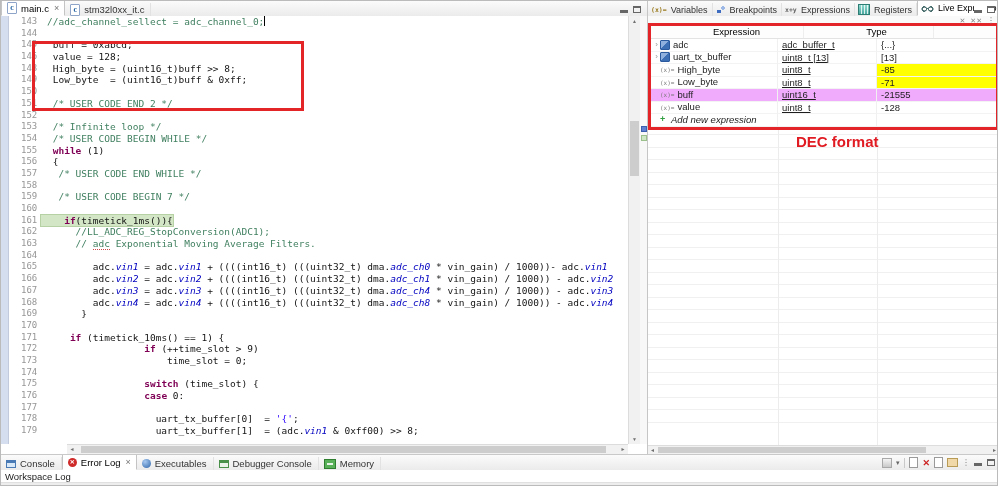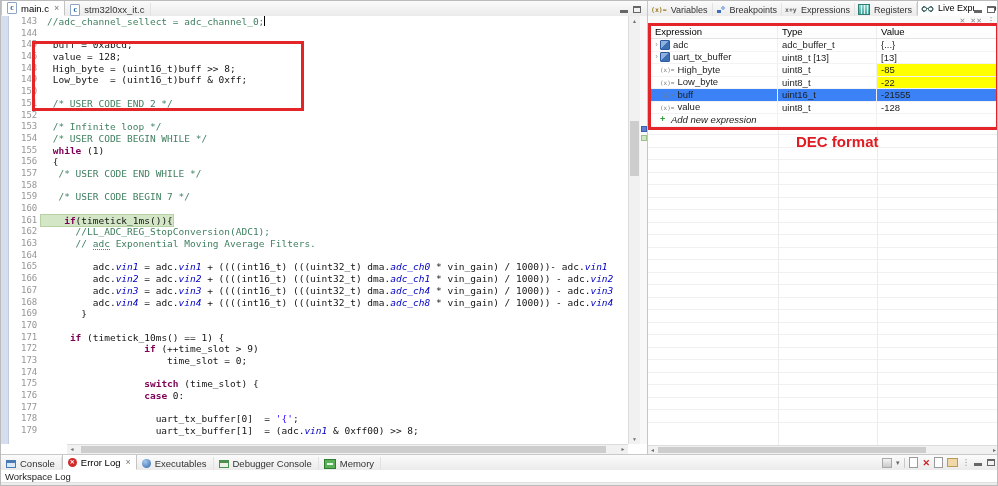--- a/index.html
+++ b/index.html
@@ -91,29 +91,29 @@
   #panel .tab{padding:0 3px;}
   #panel-minmax{position:absolute;right:4px;top:3px;z-index:6;background:inherit;}
   #panel-toolbar{position:absolute;top:15px;left:0;right:0;height:7px;background:#fafafa;z-index:2;}
   #panel-toolbar-icons{position:absolute;right:4px;top:-2px;}
   .ptb{color:#8a8a8a;font-size:7px;margin-left:5px;}
   #panel-body{position:absolute;top:22px;left:0;right:1px;bottom:9px;
       background:repeating-linear-gradient(to bottom,#ffffff 0 11.5px,#f0f0f0 11.5px 12.5px);}
   .colline{position:absolute;top:0;bottom:0;width:1px;background:#ececec;}
   #var-table{position:absolute;top:0;left:0;width:345px;border:3px solid #e32428;background:#fff;box-sizing:content-box;}
   .vhead{display:flex;height:12px;line-height:12px;background:#fdfdfd;border-bottom:1px solid #e3e3e3;color:#000;}
-  .vh{box-sizing:border-box;padding-left:4px;border-right:1px solid #eee;overflow:hidden;}
+  .vh{box-sizing:border-box;padding-left:18px;border-right:1px solid #eee;overflow:hidden;margin-left:44px;}
   .vh.h-exp{width:127px;} .vh.h-typ{width:99px;} .vh.h-val{flex:1;border-right:none;}
   .vrow{display:flex;height:12.5px;line-height:12px;}
   .vc{box-sizing:border-box;border-right:1px solid #f0f0f0;border-bottom:1px solid #f3f3f3;
       overflow:hidden;white-space:nowrap;}
   .vc.exp{width:127px;display:flex;align-items:center;padding-left:2px;}
-  .vc.typ{width:99px;padding-left:4px;}
+  .vc.typ{width:99px;padding-left:4px;text-decoration:underline;}
   .vc.val{flex:1;padding-left:4px;border-right:none;}
-  .vrow.selected .vc{background:#3b82f6;}
+  .vrow.selected .vc{background:#f0abfc;}
   .vc.val.yellow{background:#ffff00;}
   .chev{width:7px;color:#999;font-size:8px;flex:0 0 auto;text-align:center;}
   .addlbl{font-style:italic;color:#222;}
   #dec-label{position:absolute;left:148px;top:110px;font:bold 15px "Liberation Sans",sans-serif;color:#e01b22;}
   #phscroll{position:absolute;left:0;right:0;bottom:0;height:9px;background:#f1f1f1;border-top:1px solid #ddd;box-sizing:border-box;}
   #phscroll .sarrow{height:8px;line-height:8px;width:9px;}
   #pthumb{position:absolute;left:10px;top:1px;bottom:1px;width:268px;background:#cdcdcd;}
 
   
   #bottom{position:absolute;left:0;top:453px;width:998px;height:33px;background:#f2f2f2;border-top:1px solid #c9c9c9;box-sizing:border-box;}
@@ -387,21 +387,21 @@
               <span class="vc typ">uint8_t</span>
               <span class="vc val yellow">-85</span>
             </div>
             <div class="vrow">
               <span class="vc exp">
                 <span class="chev"></span>
                 <span class="ic scalar-variable-icon"></span>
                 <span>Low_byte</span>
               </span>
               <span class="vc typ">uint8_t</span>
-              <span class="vc val yellow">-22</span>
+              <span class="vc val yellow">-71</span>
             </div>
             <div class="vrow selected">
               <span class="vc exp">
                 <span class="chev"></span>
                 <span class="ic scalar-variable-icon"></span>
                 <span>buff</span>
               </span>
               <span class="vc typ">uint16_t</span>
               <span class="vc val">-21555</span>
             </div>

